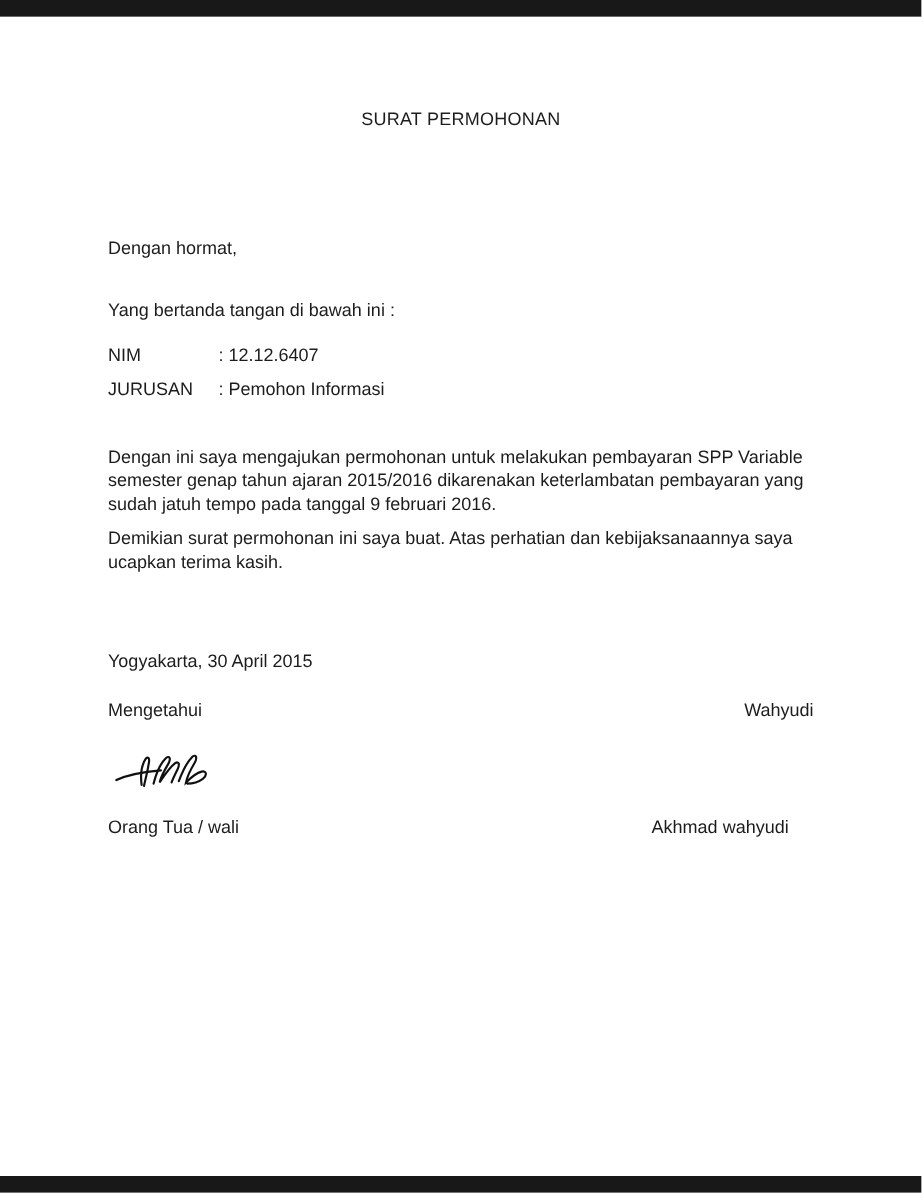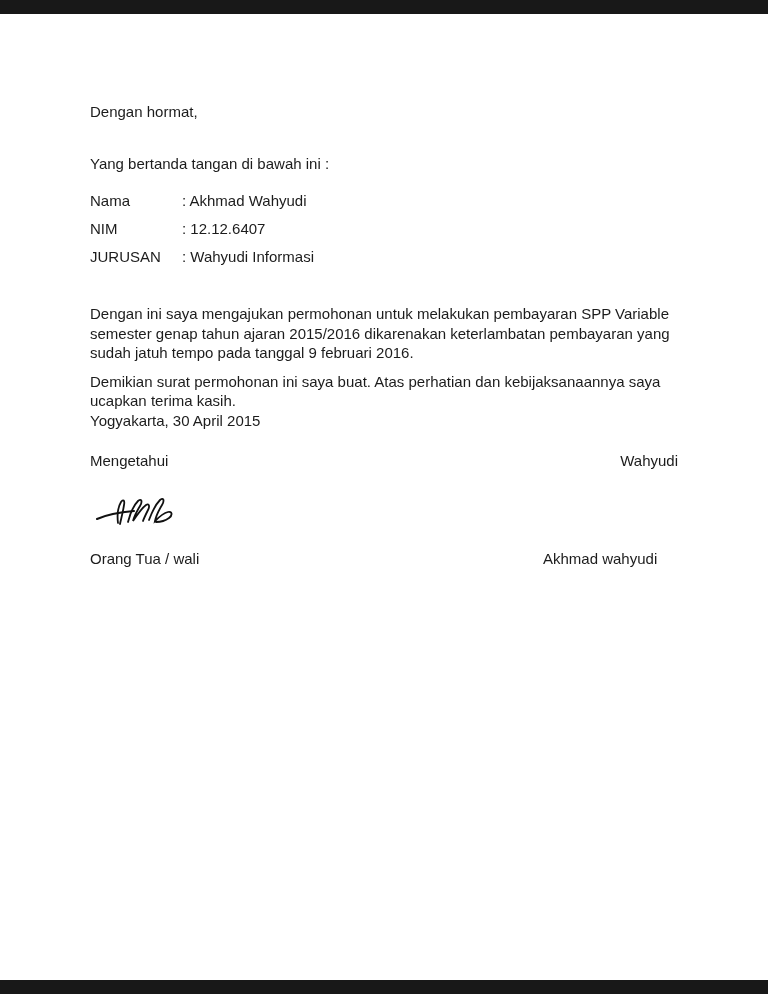--- a/index.html
+++ b/index.html
@@ -54,58 +54,55 @@
     display: flex;
     margin-top: 10px;
     height: 18px;
   }
   .field-label { width: 92px; flex: none; }
   .field-value { flex: 1; }
 
   .body-par-1 { margin-top: 39px; width: 590px; }
   .body-par-2 { margin-top: 9px;  width: 590px; }
 
-  .date-line { }
+  .date-line { margin-top: 64px; }
 
   .sig-titles { display: flex; margin-top: 21px; justify-content: space-between; }
   .sig-names  { display: flex; margin-top: 12px; }
   .sig-left   { width: 453px; flex: none; }
   .sig-right  { flex: none; }
 
   .signature-wrap {
     margin-top: 22px;
     height: 44px;
     width: 453px;
   }
   .signature-wrap svg { display: block; margin-left: 4px; }
 </style>
 </head>
 <body>
 
 <div class="edge-bar top"></div>
 
 <div class="page">
 
+  <h1 class="letter-title">SURAT PERMOHONAN</h1>
 
   <div class="salutation">Dengan hormat,</div>
 
   <div class="intro">Yang bertanda tangan di bawah ini :</div>
 
   <div class="fields">
     <div class="field-row">
-      <span class="field-label">Nama</span>
-      <span class="field-value">: Akhmad Wahyudi</span>
-    </div>
-    <div class="field-row">
       <span class="field-label">NIM</span>
       <span class="field-value">: 12.12.6407</span>
     </div>
     <div class="field-row">
       <span class="field-label">JURUSAN</span>
-      <span class="field-value">: Wahyudi Informasi</span>
+      <span class="field-value">: Pemohon Informasi</span>
     </div>
   </div>
 
   <div class="body-par-1">Dengan ini saya mengajukan permohonan untuk melakukan pembayaran SPP Variable semester genap tahun ajaran 2015/2016  dikarenakan keterlambatan pembayaran yang sudah jatuh tempo pada tanggal 9 februari 2016.</div>
 
   <div class="body-par-2">Demikian surat permohonan ini saya buat. Atas perhatian dan kebijaksanaannya saya ucapkan terima kasih.</div>
 
   <div class="date-line">Yogyakarta, 30 April 2015</div>
 
   <div class="sig-titles">

